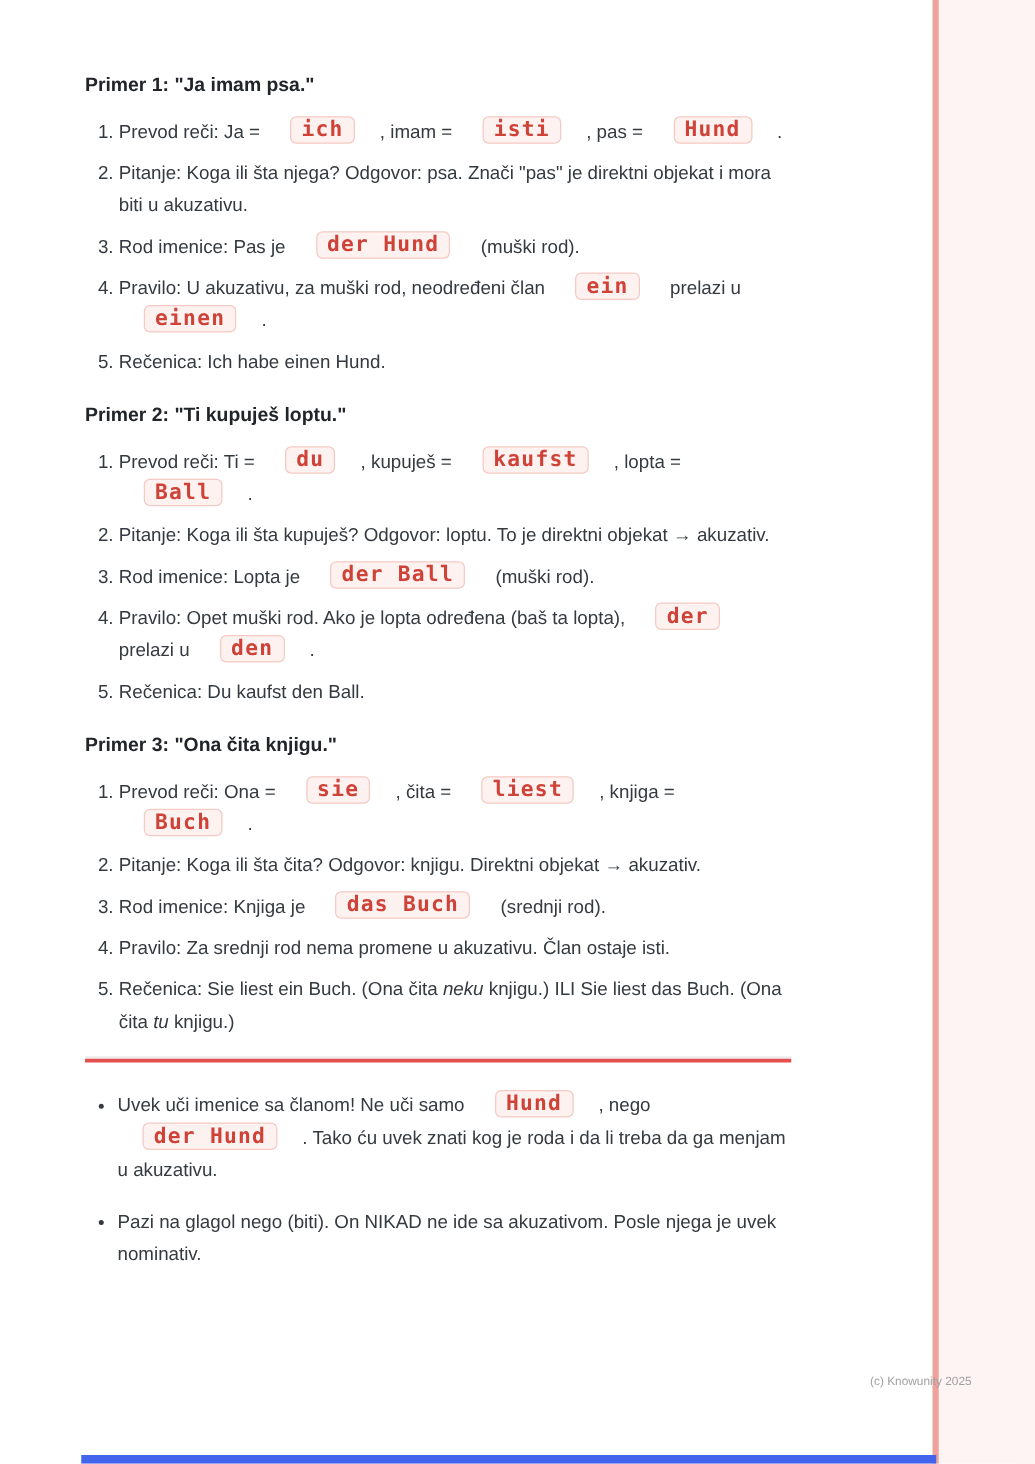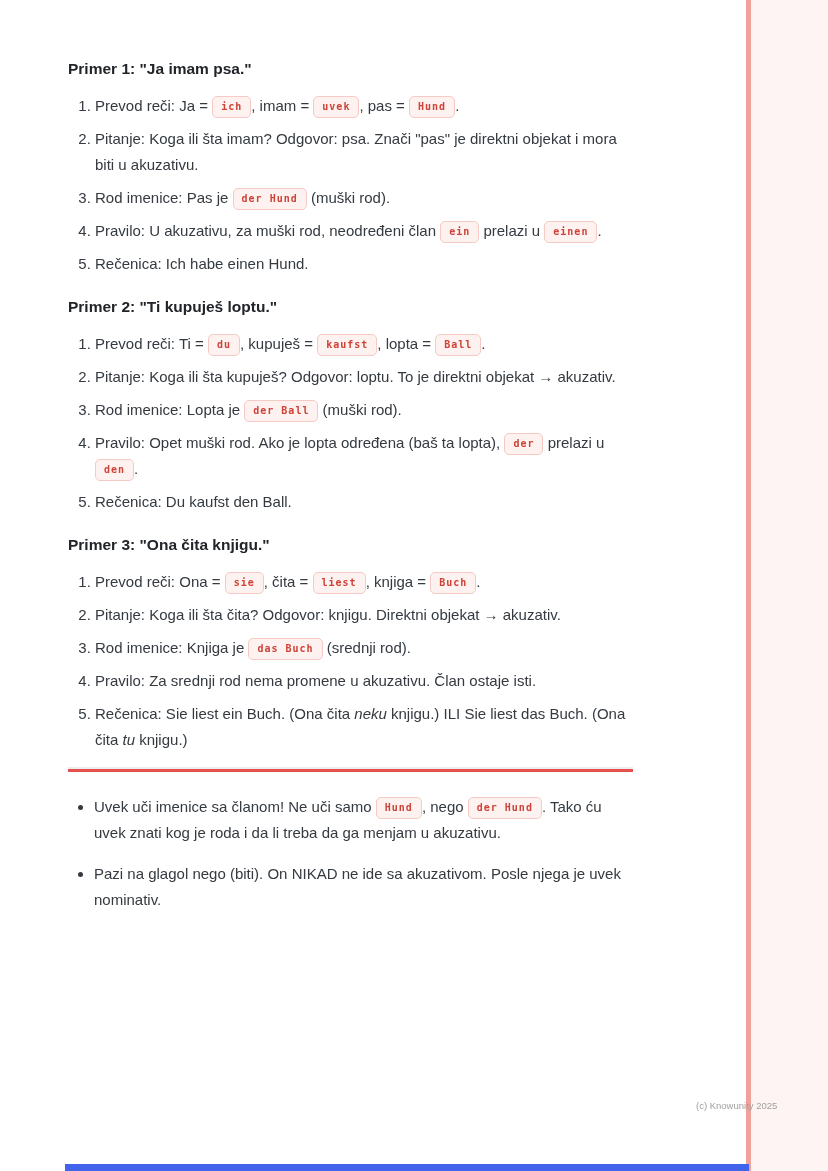--- a/index.html
+++ b/index.html
@@ -17,25 +17,25 @@
   ol.steps>li{margin-bottom:7px}
   ul.notes{list-style:disc;padding-left:26px;margin-top:22px}
   ul.notes>li{margin-bottom:15px}
   ul.subnotes{list-style:circle;padding-left:23px;margin-top:4px}
   ul.subnotes>li{margin-bottom:10px;margin-top:6px}
   .seg-b{font-weight:400}
   .seg-i{font-style:italic}
   .seg-st{text-decoration:line-through;color:#b06060}
   .seg-c{
     font-family:"DejaVu Sans Mono","Liberation Mono",monospace;
-    font-size:10px;font-weight:700;letter-spacing:1px;
+    font-size:17px;font-weight:700;letter-spacing:1px;
     color:var(--chip-text,#cf4238);
     background:var(--chip-bg,#fdf2f0);
     border:1px solid var(--chip-border,#f5c9c4);
-    border-radius:5px;padding:2px 8px;margin:0 0;
+    border-radius:5px;padding:2px 8px;margin:0 20px;
     display:inline-block;line-height:16px;vertical-align:1px;
   }
   .divider{height:2px;background:var(--divider-color,#ececec);margin-top:14px}
   .notes-heading{
     font-size:29px;line-height:34px;font-weight:700;letter-spacing:.2px;
     color:var(--accent-red,#e03131);margin:32px 0 10px;
   }
   .heading-underline{height:3px;background:var(--underline-red,#e5504f)}
   .footer{position:absolute;left:696px;top:1100px;font-size:9.5px;line-height:12px;color:var(--muted-color,#a0a0a0);z-index:3}
   .edge-area{position:absolute;left:751px;top:0;width:77px;height:100%;background:var(--edge-area,#fdf4f3);z-index:0}
@@ -48,22 +48,22 @@
 <div class="page">
   <div class="edge-area"></div>
   <div class="edge-line"></div>
 
   <div class="content">
 
     <div>
         <section class="example">
           <h3 class="example-title">Primer 1: "Ja imam psa."</h3>
           <ol class="steps">
-            <li class="step"><span class="seg-b">Prevod reči:</span><span class="seg-p"> Ja = </span><span class="seg-c">ich</span><span class="seg-p">, imam = </span><span class="seg-c">uvek</span><span class="seg-p">, pas = </span><span class="seg-c">Hund</span><span class="seg-p">.</span></li>
-            <li class="step"><span class="seg-b">Pitanje:</span><span class="seg-p"> Koga ili šta imam? Odgovor: </span><span class="seg-b">psa</span><span class="seg-p">. Znači "pas" je direktni objekat i mora biti u akuzativu.</span></li>
+            <li class="step"><span class="seg-b">Prevod reči:</span><span class="seg-p"> Ja = </span><span class="seg-c">ich</span><span class="seg-p">, imam = </span><span class="seg-c">isti</span><span class="seg-p">, pas = </span><span class="seg-c">Hund</span><span class="seg-p">.</span></li>
+            <li class="step"><span class="seg-b">Pitanje:</span><span class="seg-p"> Koga ili šta njega? Odgovor: </span><span class="seg-b">psa</span><span class="seg-p">. Znači "pas" je direktni objekat i mora biti u akuzativu.</span></li>
             <li class="step"><span class="seg-b">Rod imenice:</span><span class="seg-p"> Pas je </span><span class="seg-c">der Hund</span><span class="seg-p"> (muški rod).</span></li>
             <li class="step"><span class="seg-b">Pravilo:</span><span class="seg-p"> U akuzativu, za muški rod, neodređeni član </span><span class="seg-c">ein</span><span class="seg-p"> prelazi u </span><span class="seg-c">einen</span><span class="seg-p">.</span></li>
             <li class="step"><span class="seg-b">Rečenica:</span><span class="seg-p"> Ich habe </span><span class="seg-b">einen</span><span class="seg-p"> Hund.</span></li>
           </ol>
         </section>
         <section class="example">
           <h3 class="example-title">Primer 2: "Ti kupuješ loptu."</h3>
           <ol class="steps">
             <li class="step"><span class="seg-b">Prevod reči:</span><span class="seg-p"> Ti = </span><span class="seg-c">du</span><span class="seg-p">, kupuješ = </span><span class="seg-c">kaufst</span><span class="seg-p">, lopta = </span><span class="seg-c">Ball</span><span class="seg-p">.</span></li>
             <li class="step"><span class="seg-b">Pitanje:</span><span class="seg-p"> Koga ili šta kupuješ? Odgovor: </span><span class="seg-b">loptu</span><span class="seg-p">. To je direktni objekat → akuzativ.</span></li>

